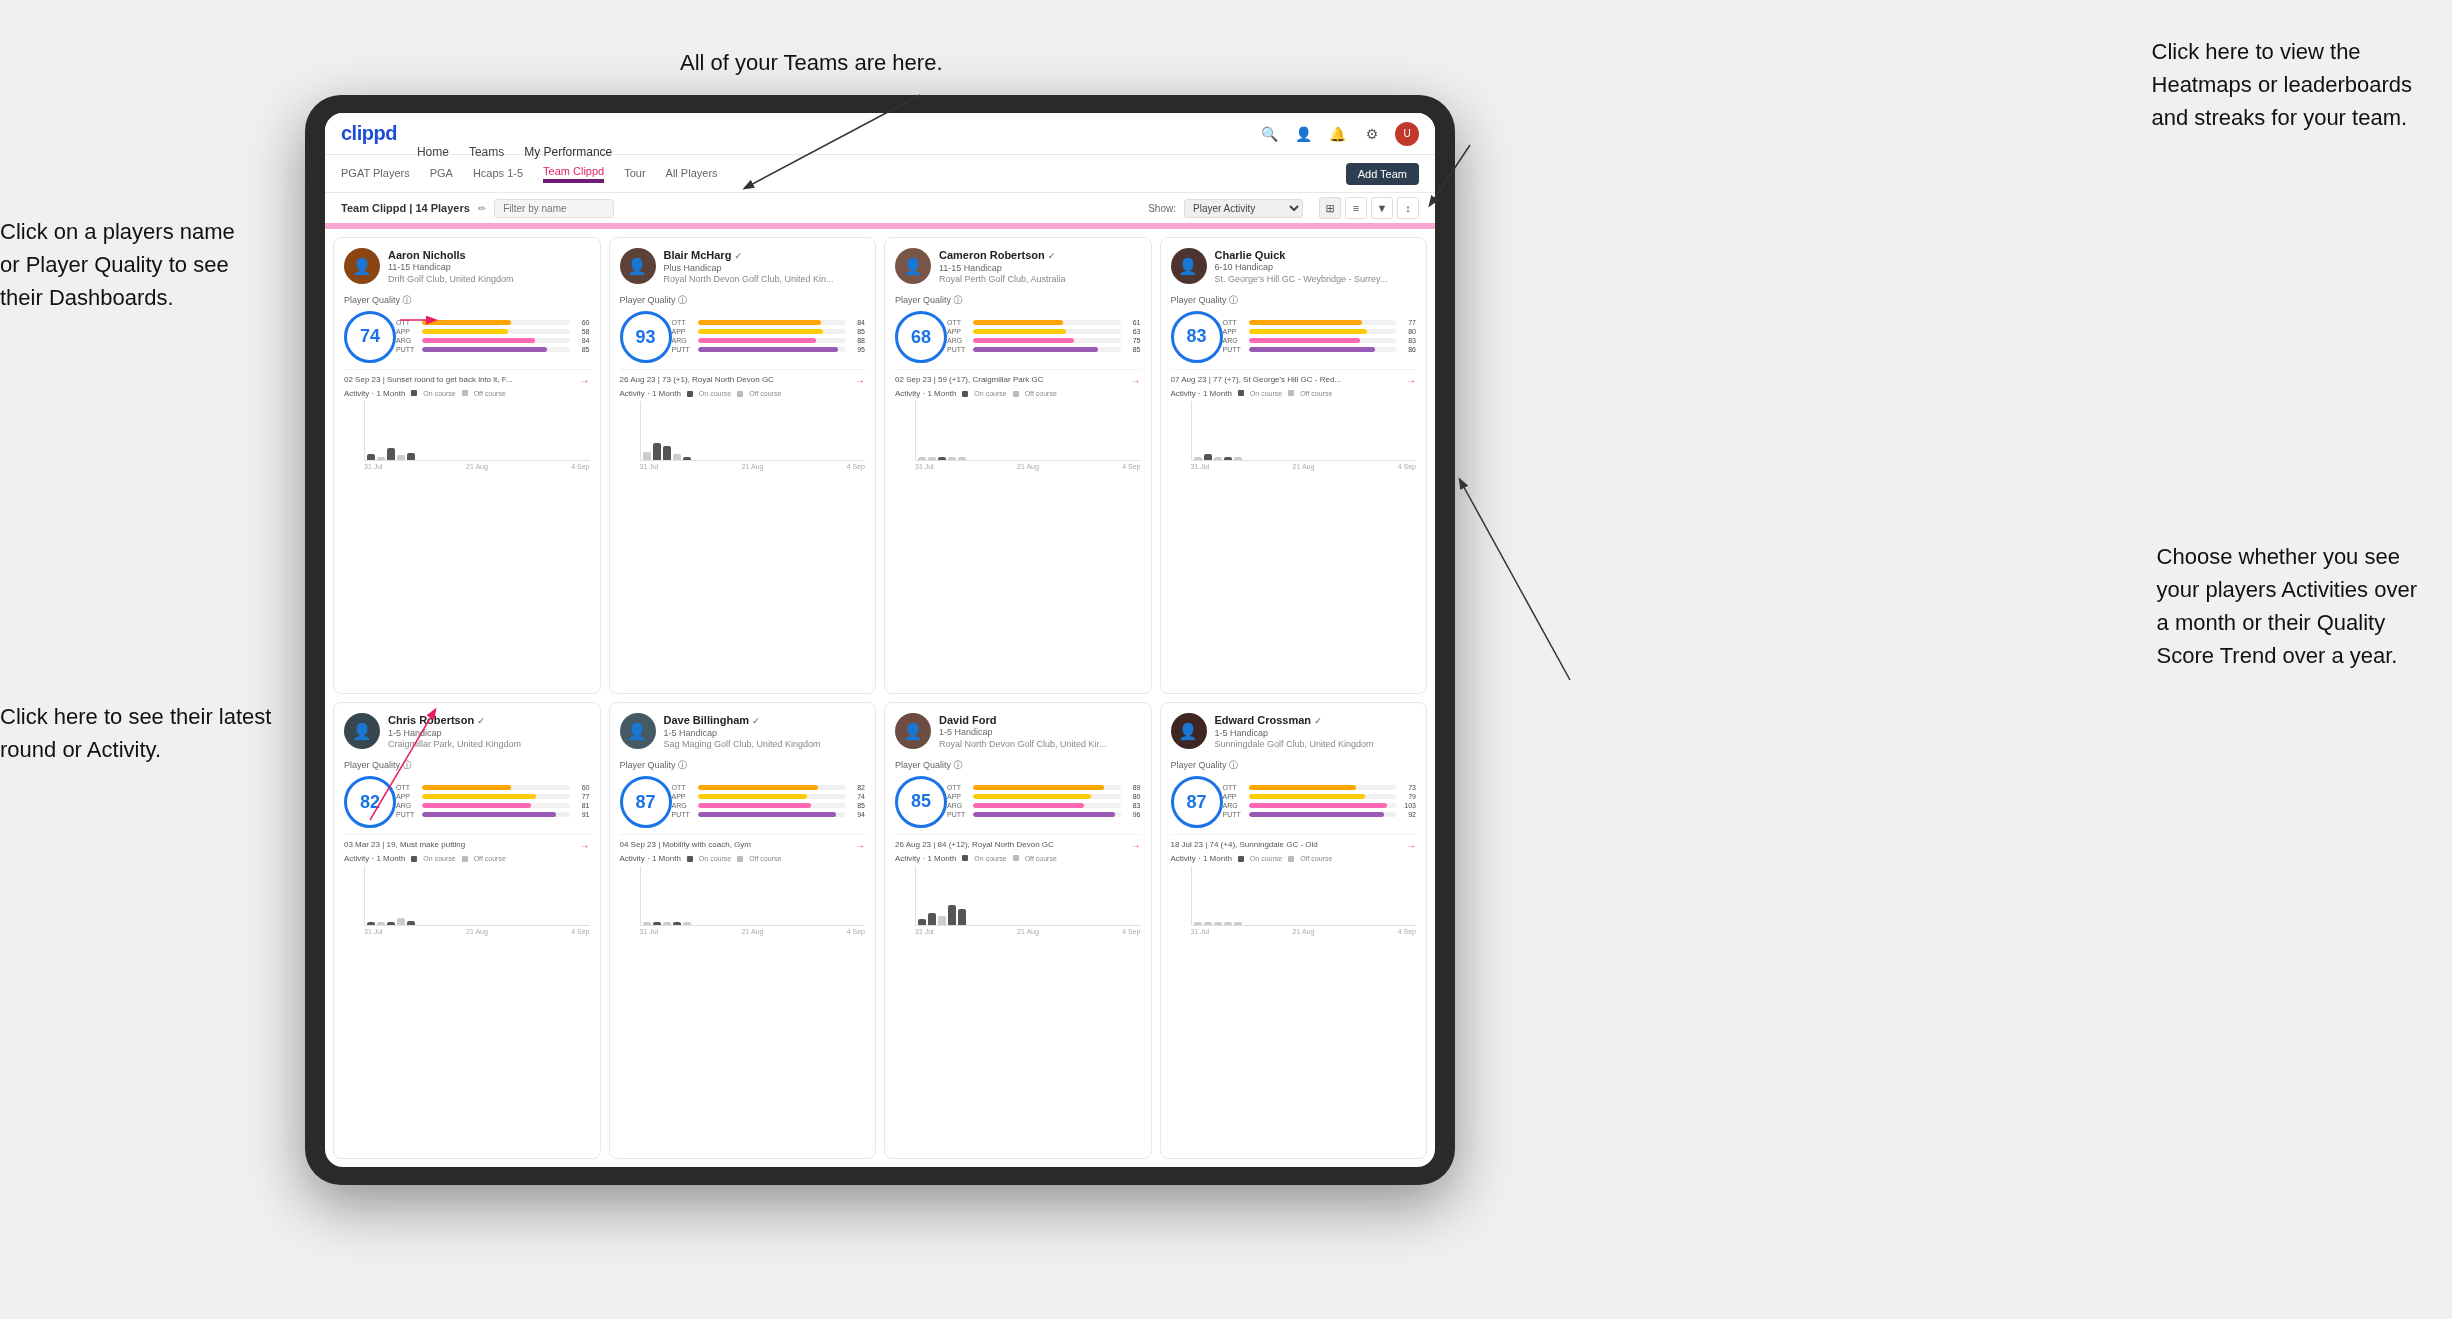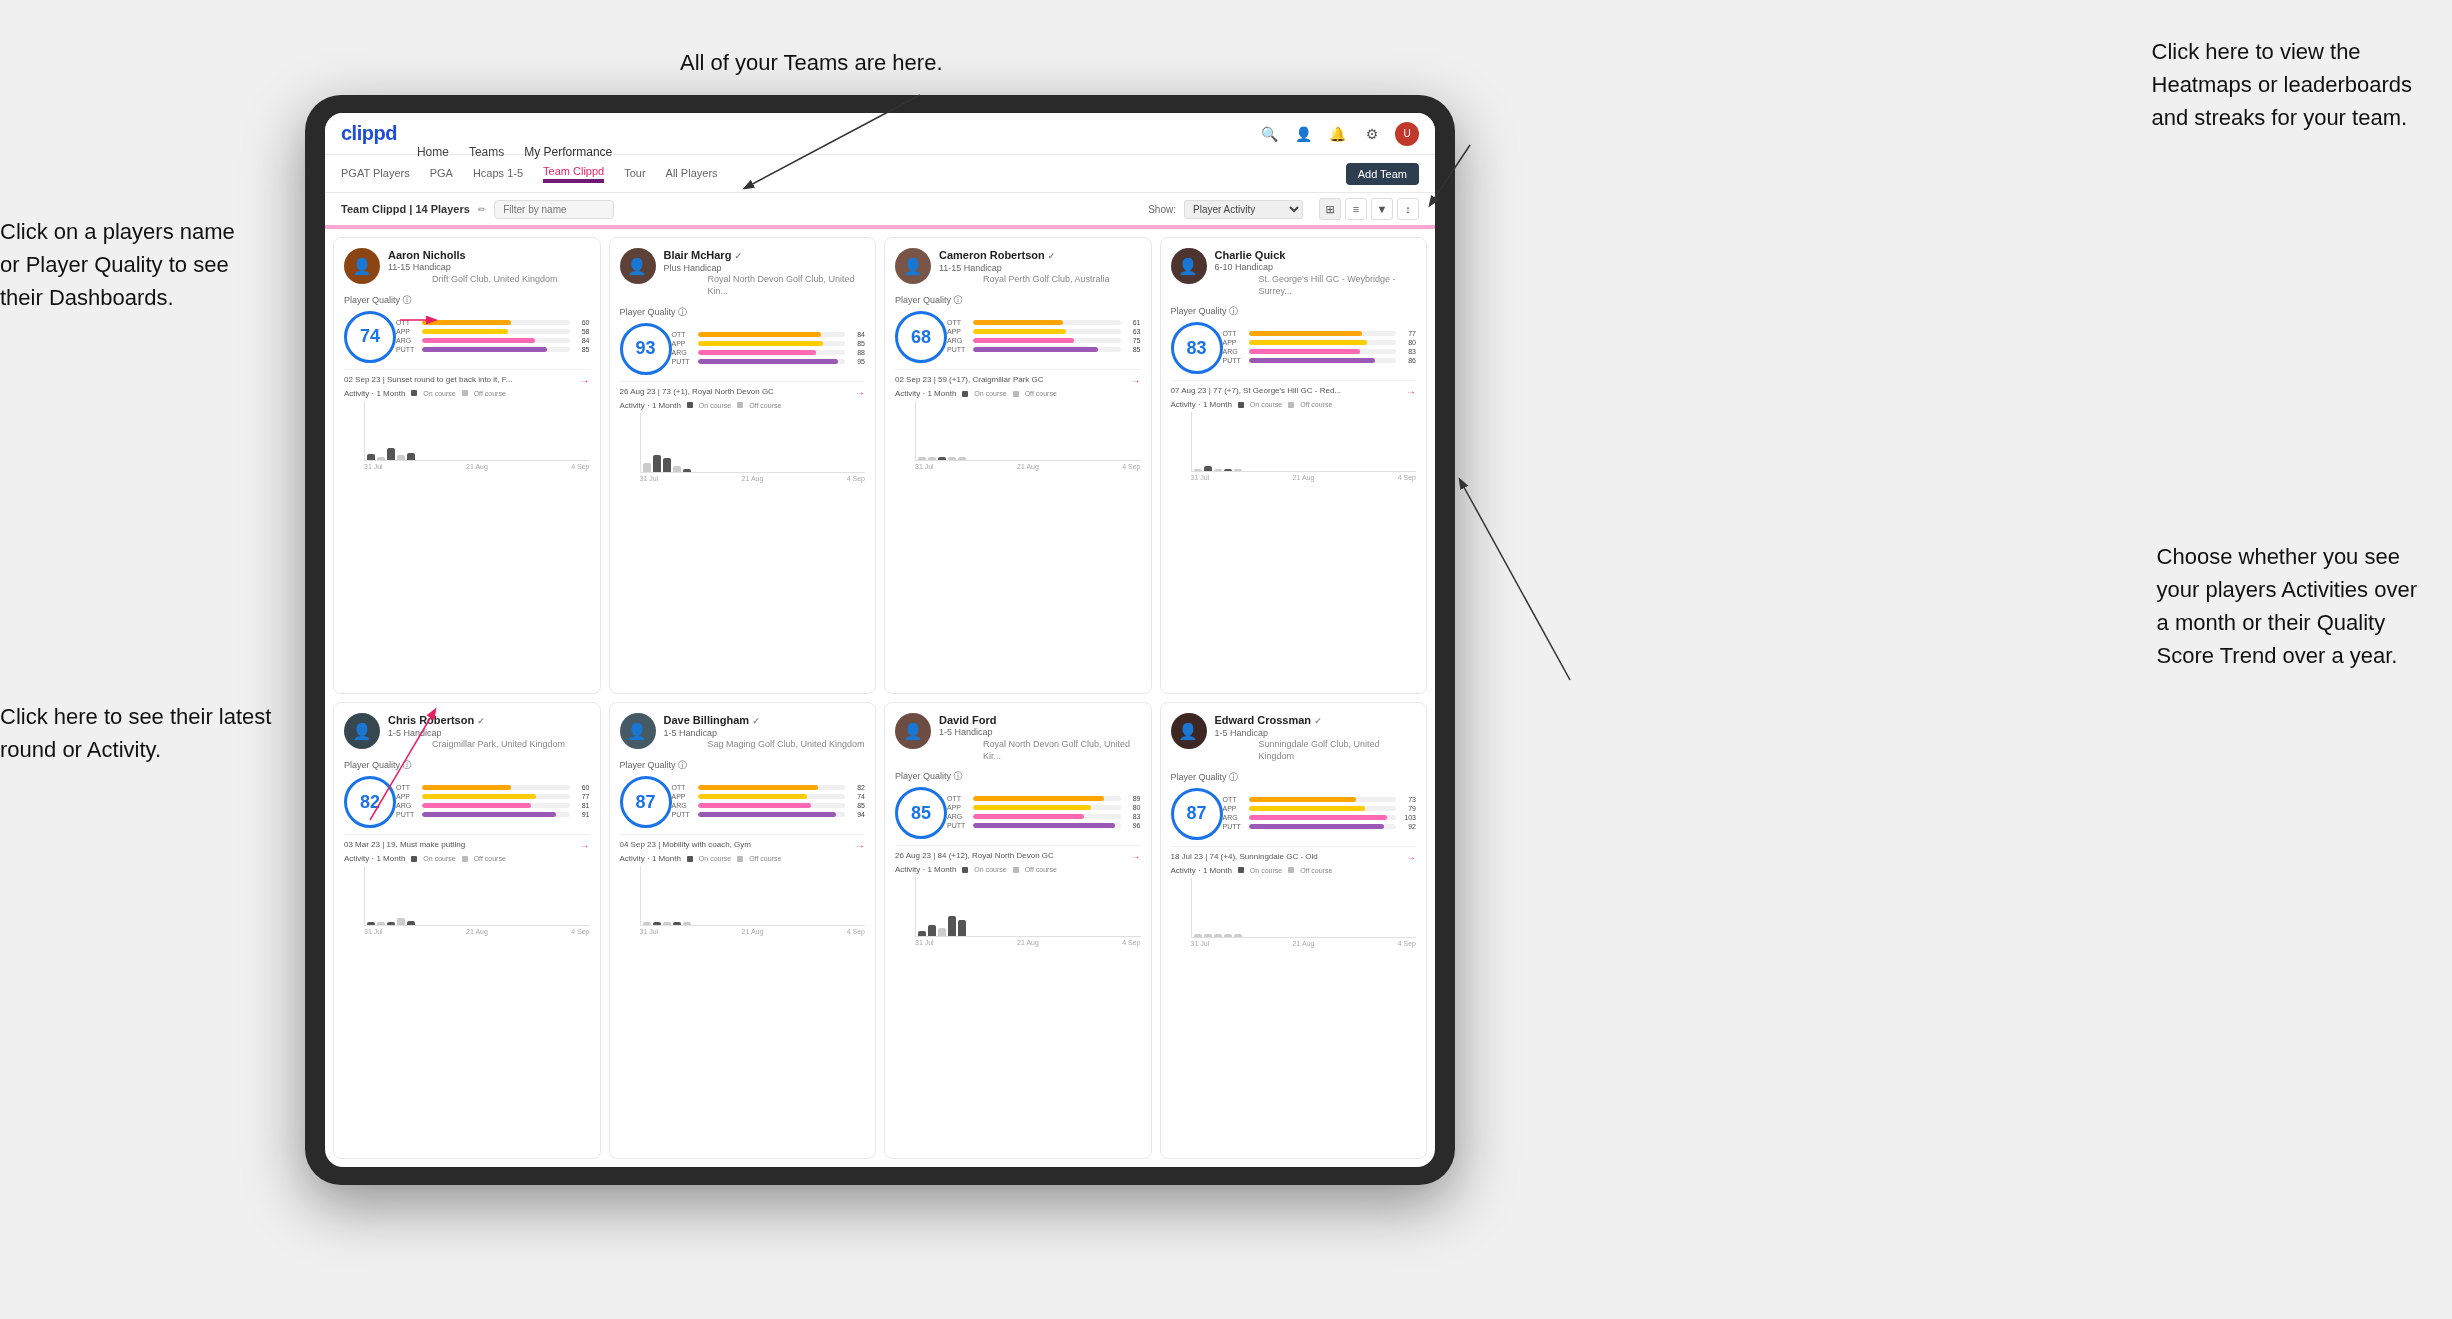--- a/index.html
+++ b/index.html
@@ -117,21 +117,21 @@
       font-size: 11px;
       cursor: pointer;
     }
 
     
     .team-header {
       display: flex;
       align-items: center;
       height: 36px;
       padding: 0 16px;
-      border-bottom: 4px solid #f9a8d4;
+      border-bottom: 6px solid #f9a8d4;
       gap: 8px;
     }
     .team-title {
       font-size: 11px;
       font-weight: 600;
       color: #333;
     }
     .edit-icon { font-size: 10px; color: #888; cursor: pointer; }
     .filter-input {
       background: #f5f5f5;
@@ -212,21 +212,20 @@
     }
     .player-handicap {
       font-size: 9px;
       color: #666;
       line-height: 1.3;
     }
     .player-club {
       font-size: 9px;
       color: #888;
       line-height: 1.3;
-      margin-left: 44px;
     }
 
     
     .quality-section {
       display: flex;
       align-items: center;
       margin-bottom: 6px;
     }
     .quality-label {
       font-size: 9px;

